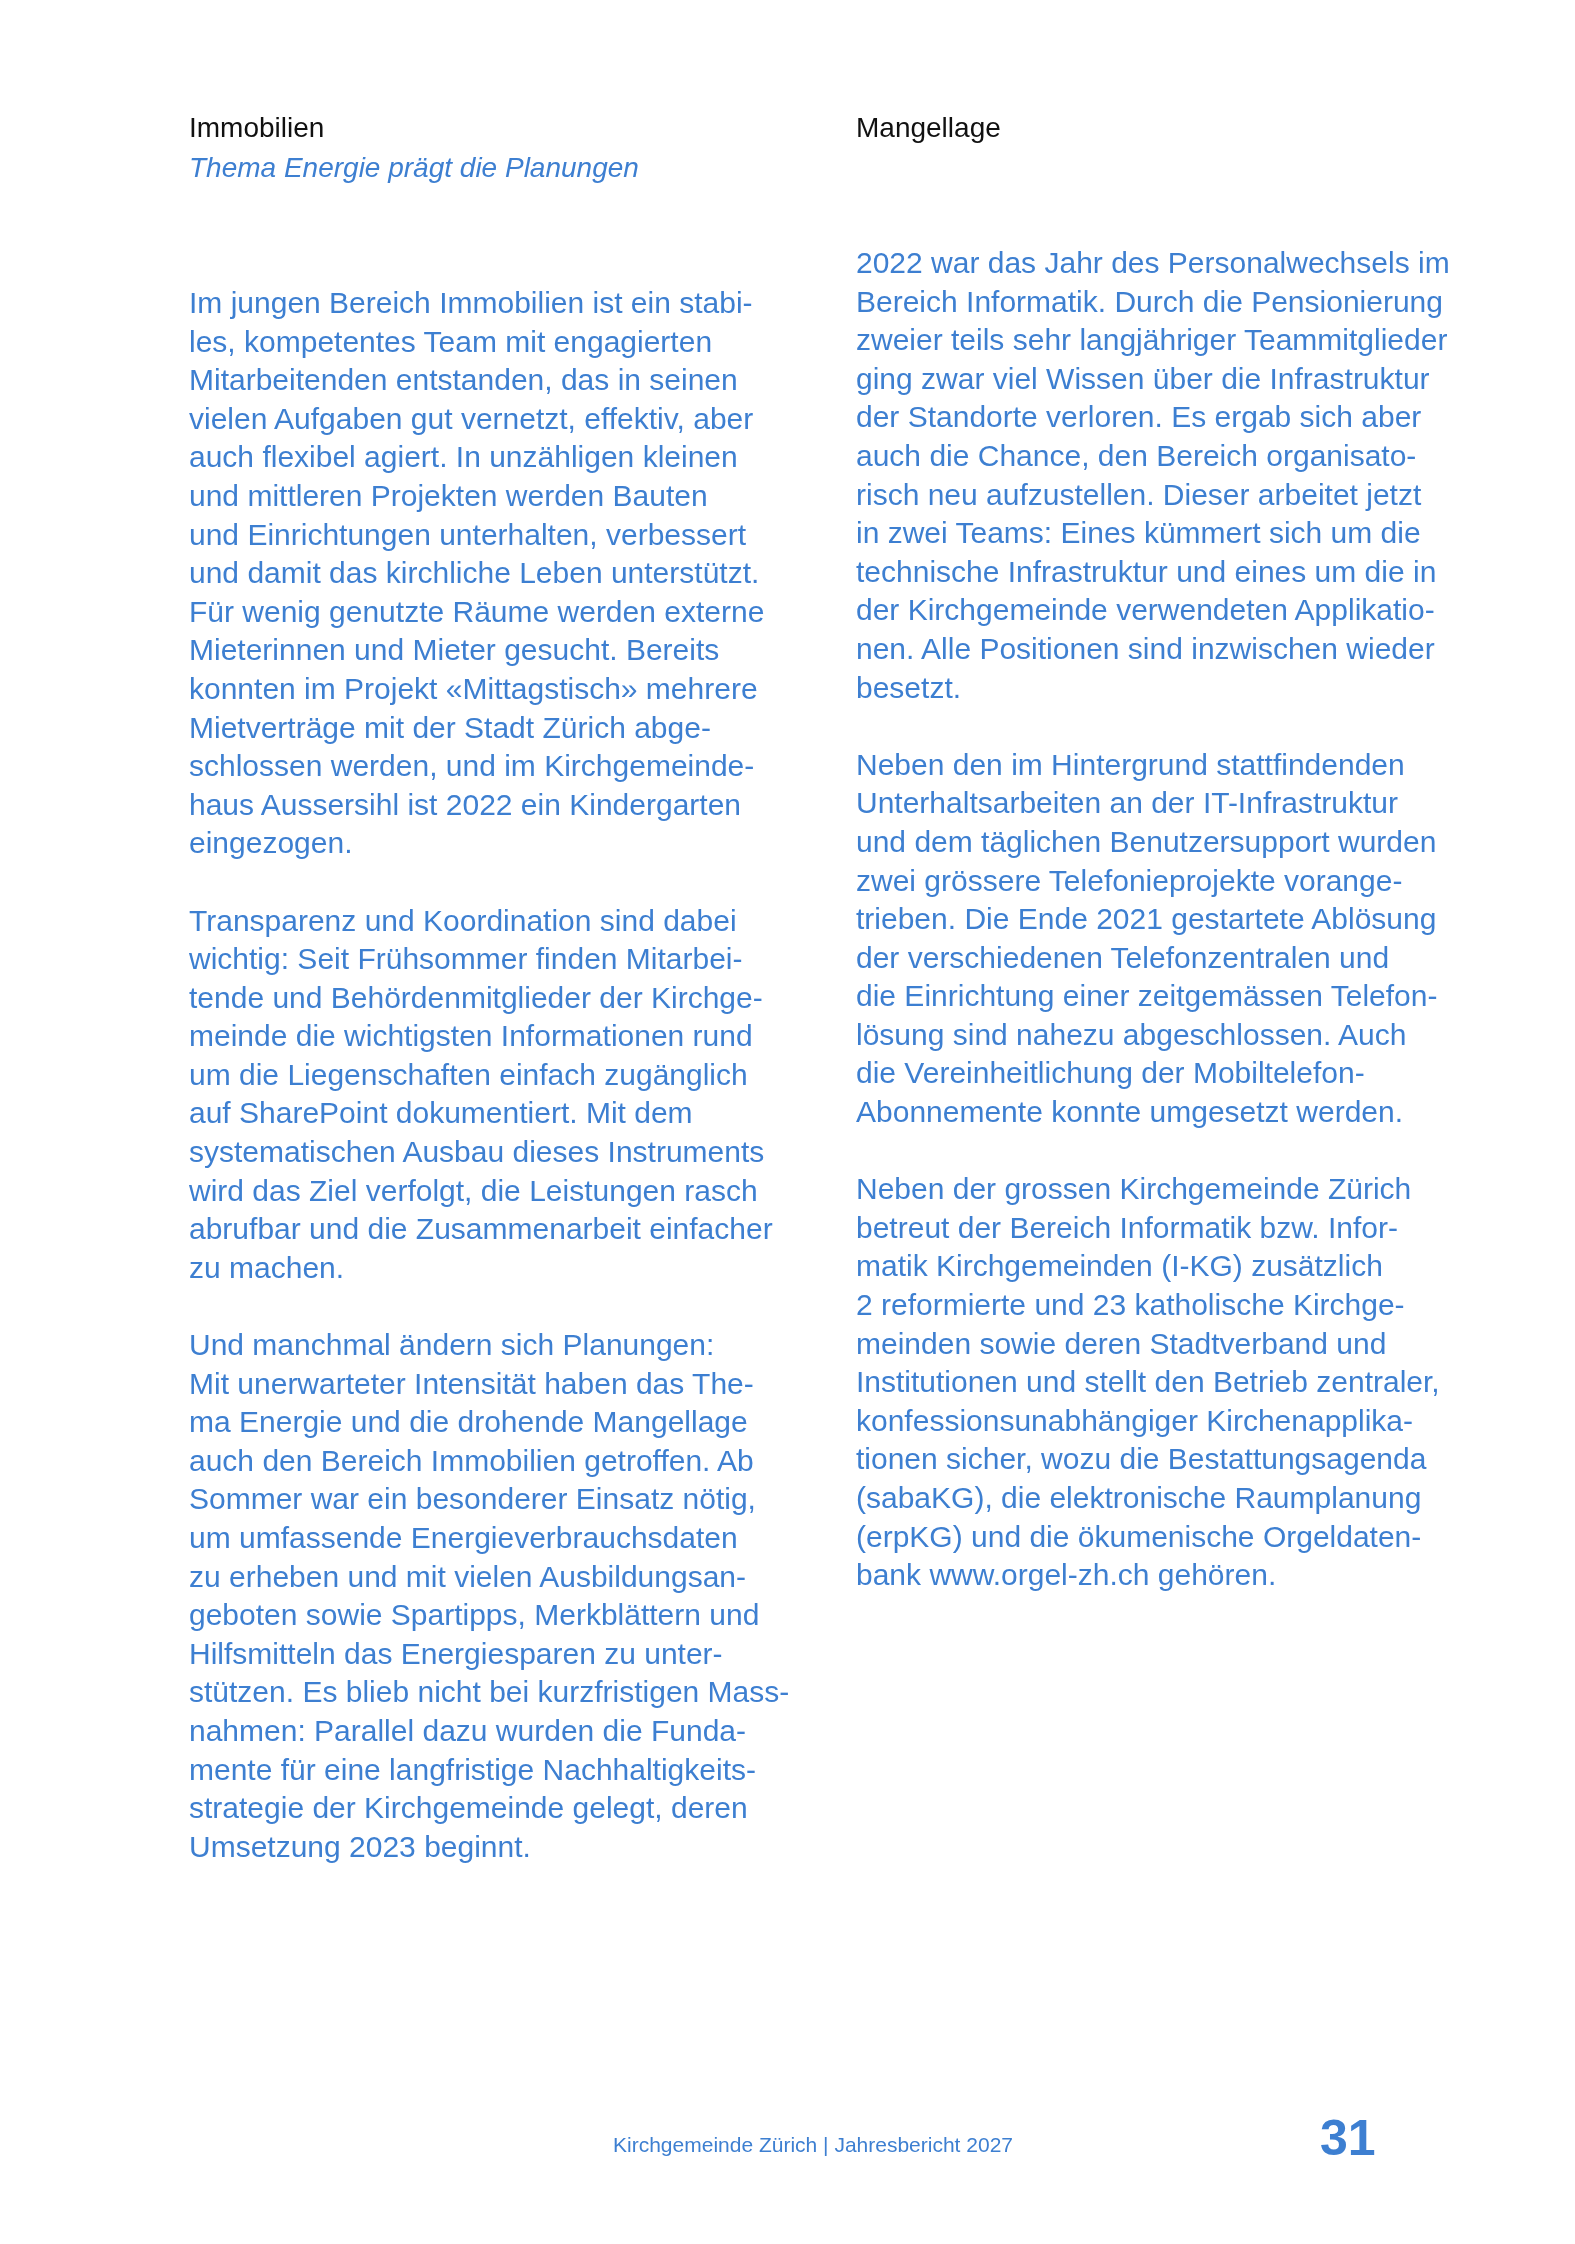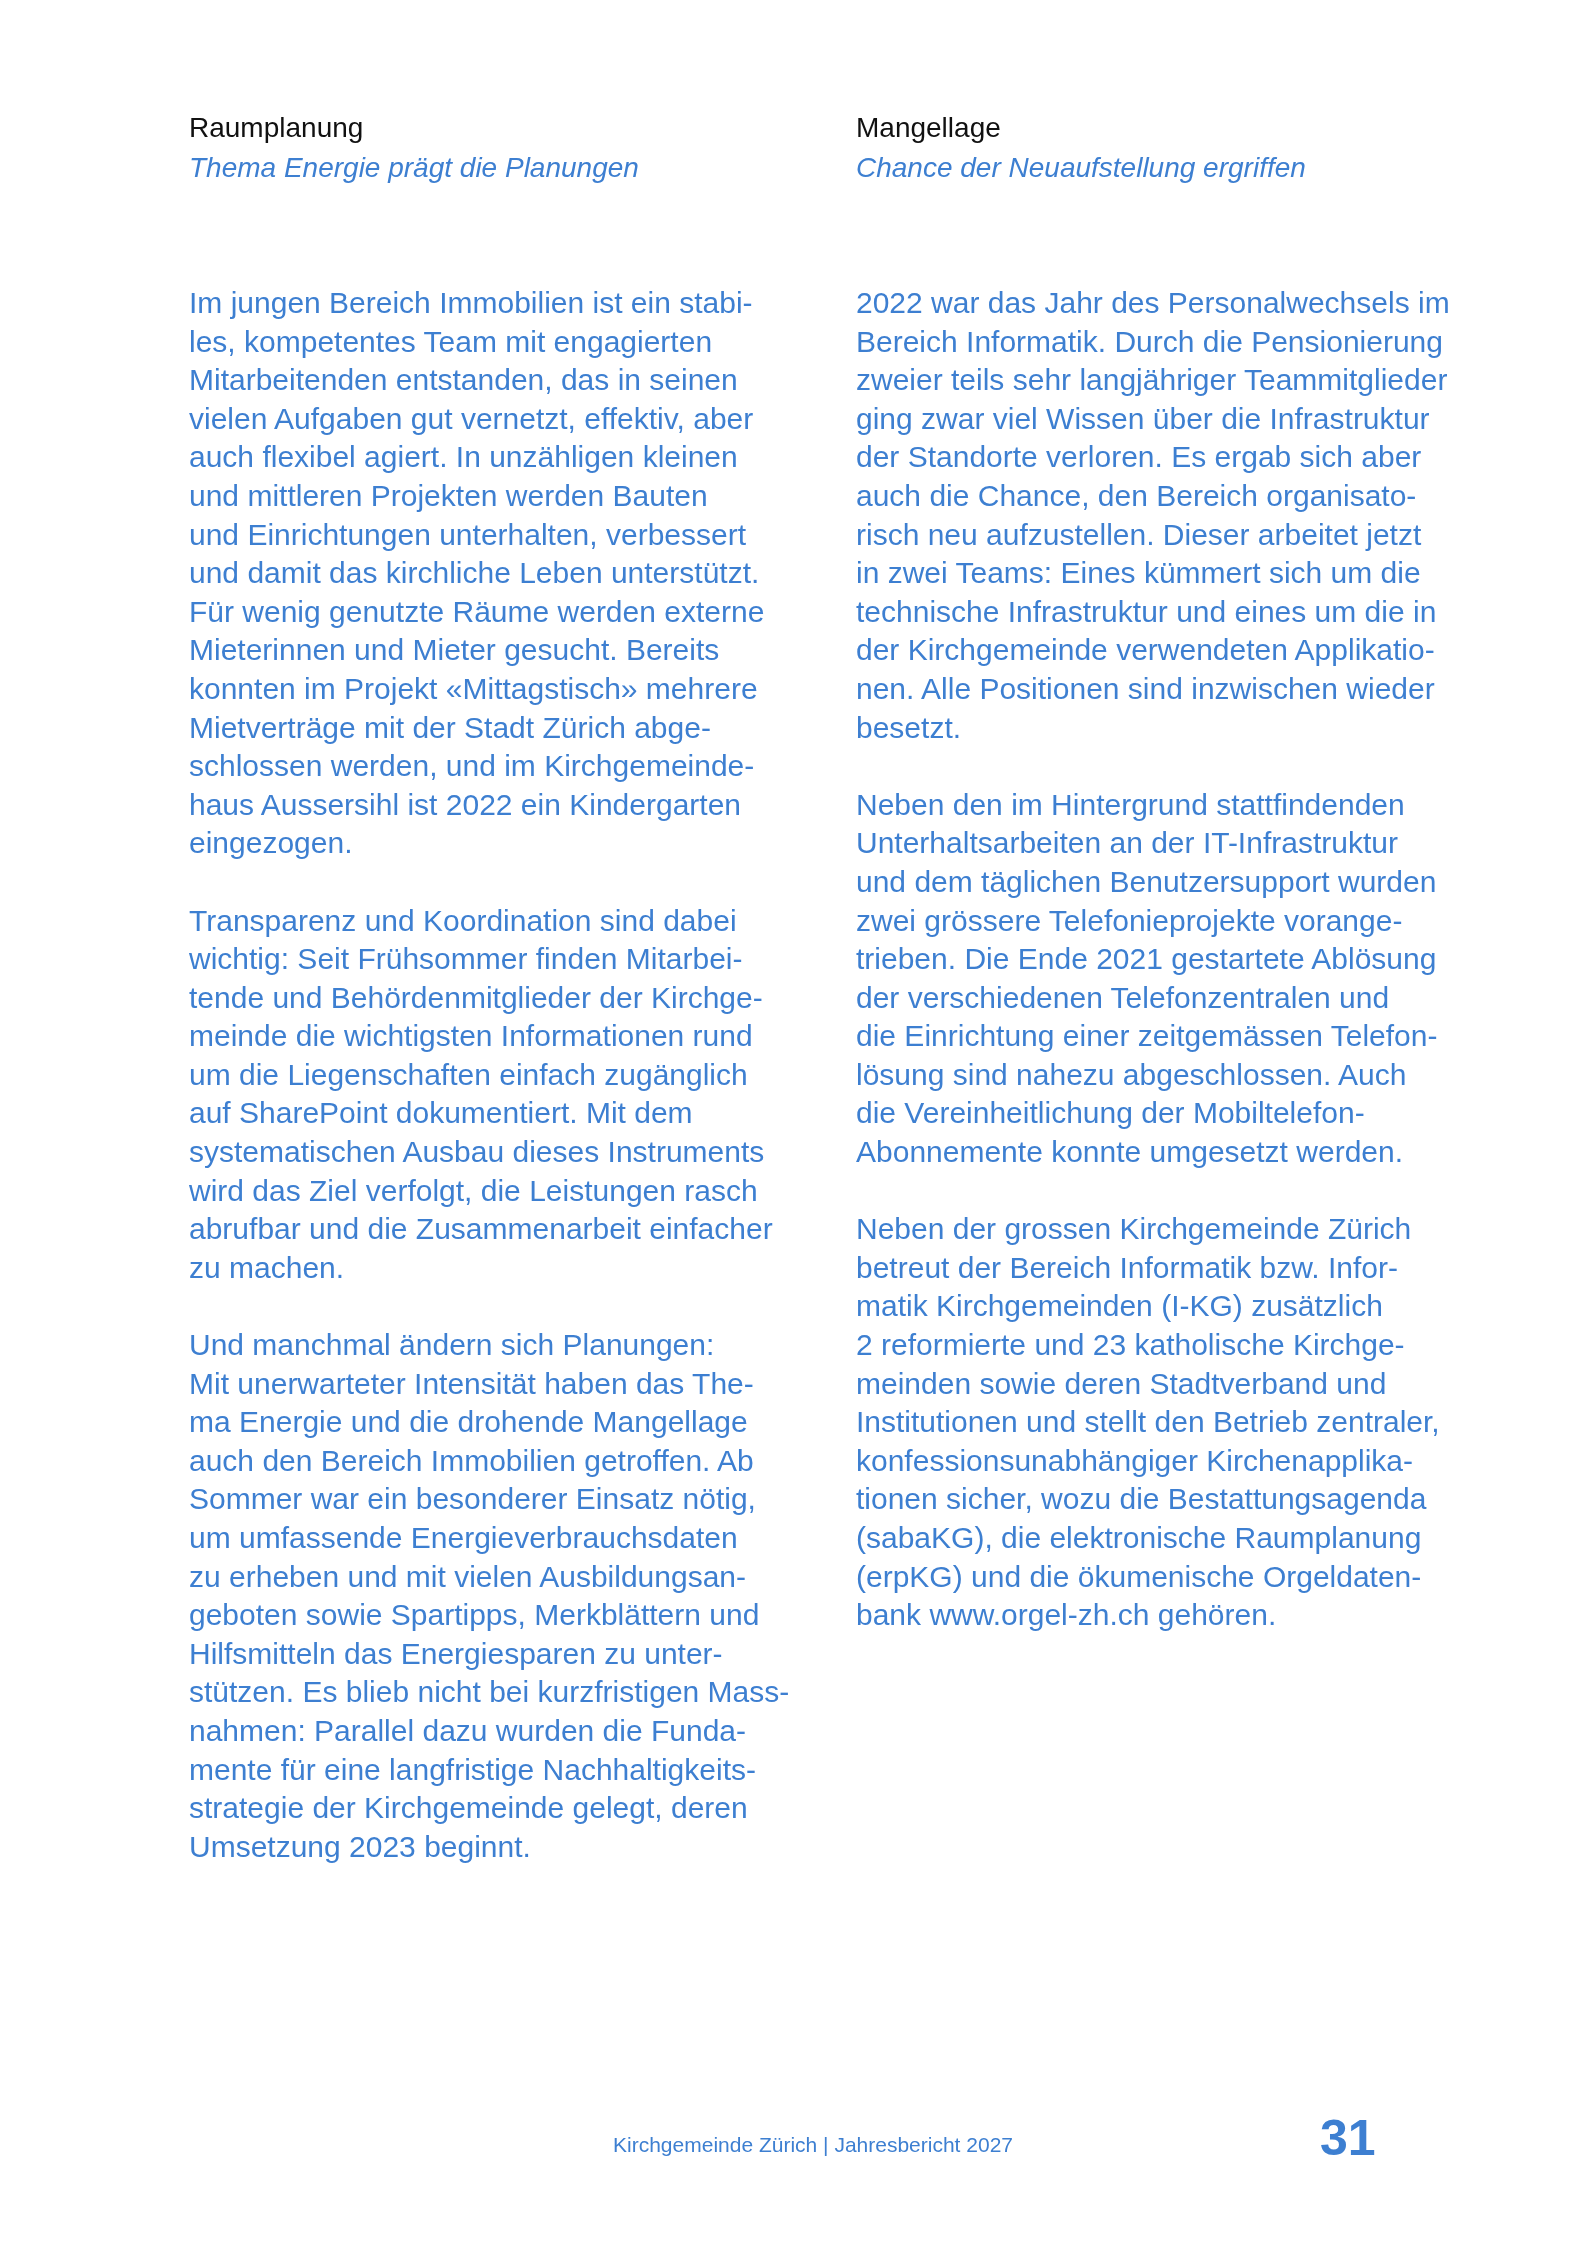--- a/index.html
+++ b/index.html
@@ -61,21 +61,21 @@
       color: #3d7fd1;
       font-size: 50px;
       line-height: 56px;
       font-weight: bold;
     }
   </style>
 </head>
 <body>
 
 <div class="column col-left">
-  <h2 class="section-title">Raumplanung</h2>
+  <h2 class="section-title">Immobilien</h2>
   <h3 class="section-subtitle">Thema Energie prägt die Planungen</h3>
   <div class="body-text">
     <p class="para">Im jungen Bereich Immobilien ist ein stabi-
 les, kompetentes Team mit engagierten
 Mitarbeitenden entstanden, das in seinen
 vielen Aufgaben gut vernetzt, effektiv, aber
 auch flexibel agiert. In unzähligen kleinen
 und mittleren Projekten werden Bauten
 und Einrichtungen unterhalten, verbessert
 und damit das kirchliche Leben unterstützt.
@@ -108,21 +108,20 @@
 stützen. Es blieb nicht bei kurzfristigen Mass-
 nahmen: Parallel dazu wurden die Funda-
 mente für eine langfristige Nachhaltigkeits-
 strategie der Kirchgemeinde gelegt, deren
 Umsetzung 2023 beginnt.</p>
   </div>
 </div>
 
 <div class="column col-right">
   <h2 class="section-title">Mangellage</h2>
-  <h3 class="section-subtitle">Chance der Neuaufstellung ergriffen</h3>
   <div class="body-text">
     <p class="para">2022 war das Jahr des Personalwechsels im
 Bereich Informatik. Durch die Pensionierung
 zweier teils sehr langjähriger Teammitglieder
 ging zwar viel Wissen über die Infrastruktur
 der Standorte verloren. Es ergab sich aber
 auch die Chance, den Bereich organisato-
 risch neu aufzustellen. Dieser arbeitet jetzt
 in zwei Teams: Eines kümmert sich um die
 technische Infrastruktur und eines um die in

